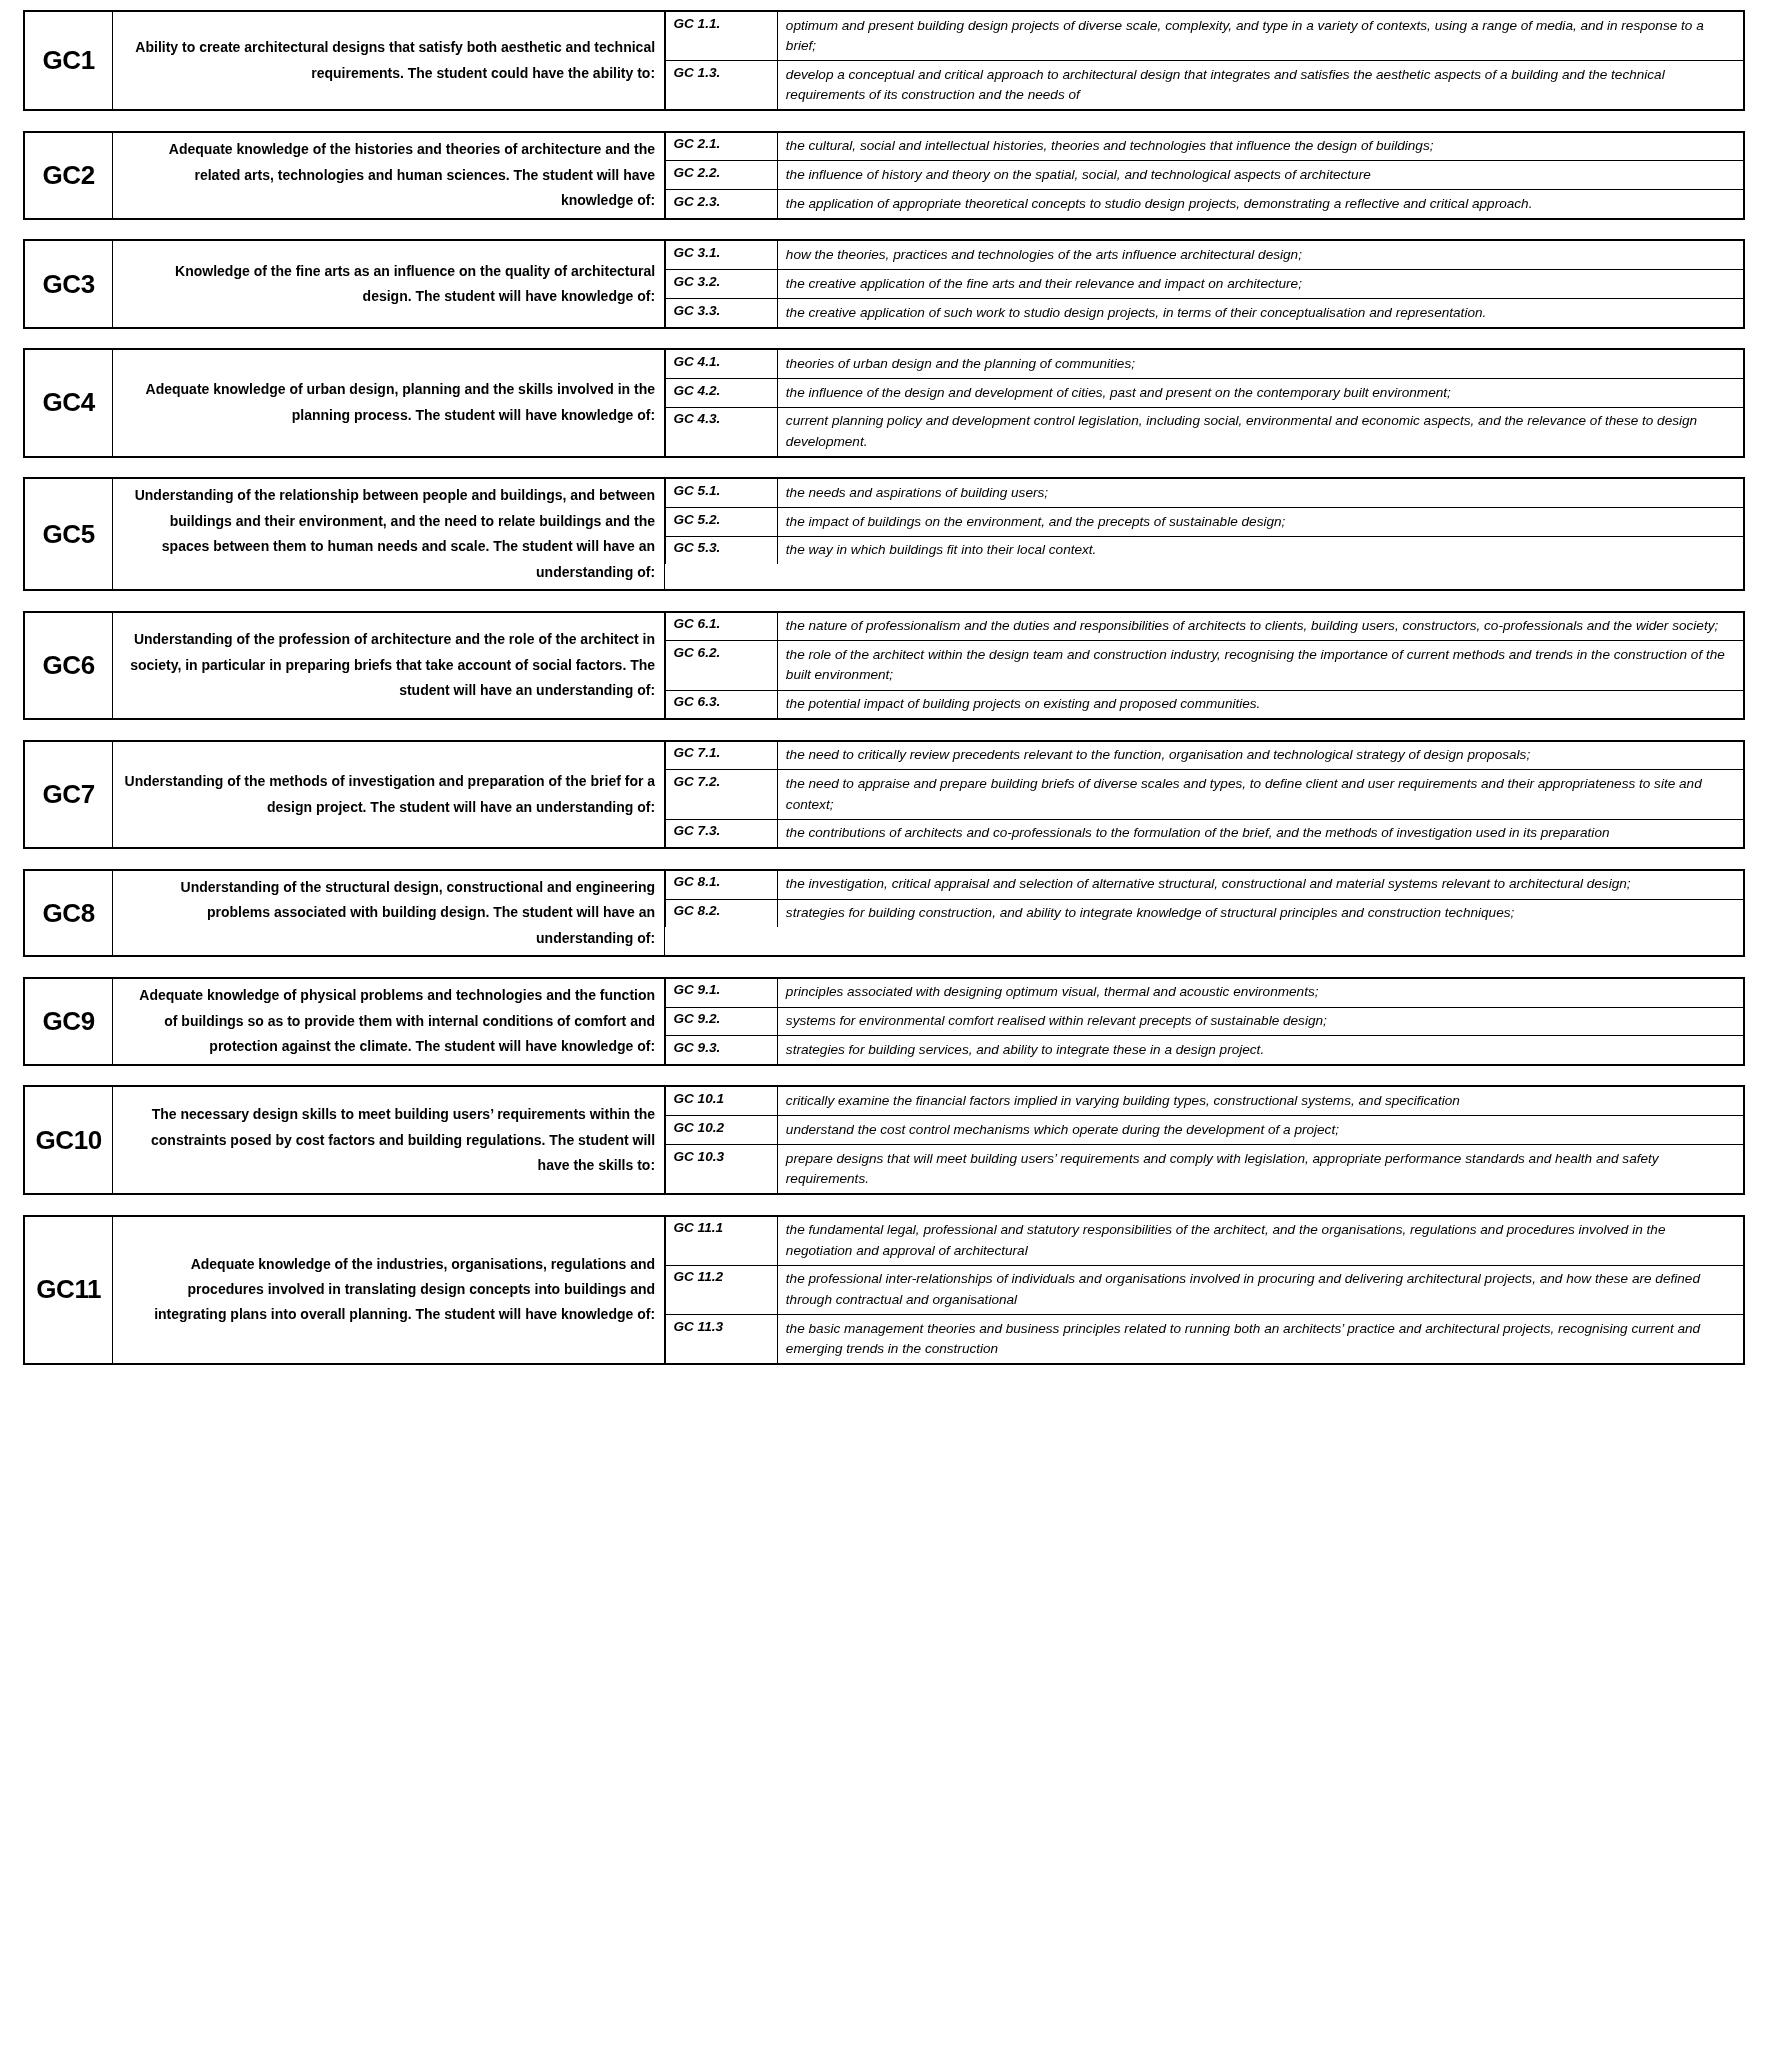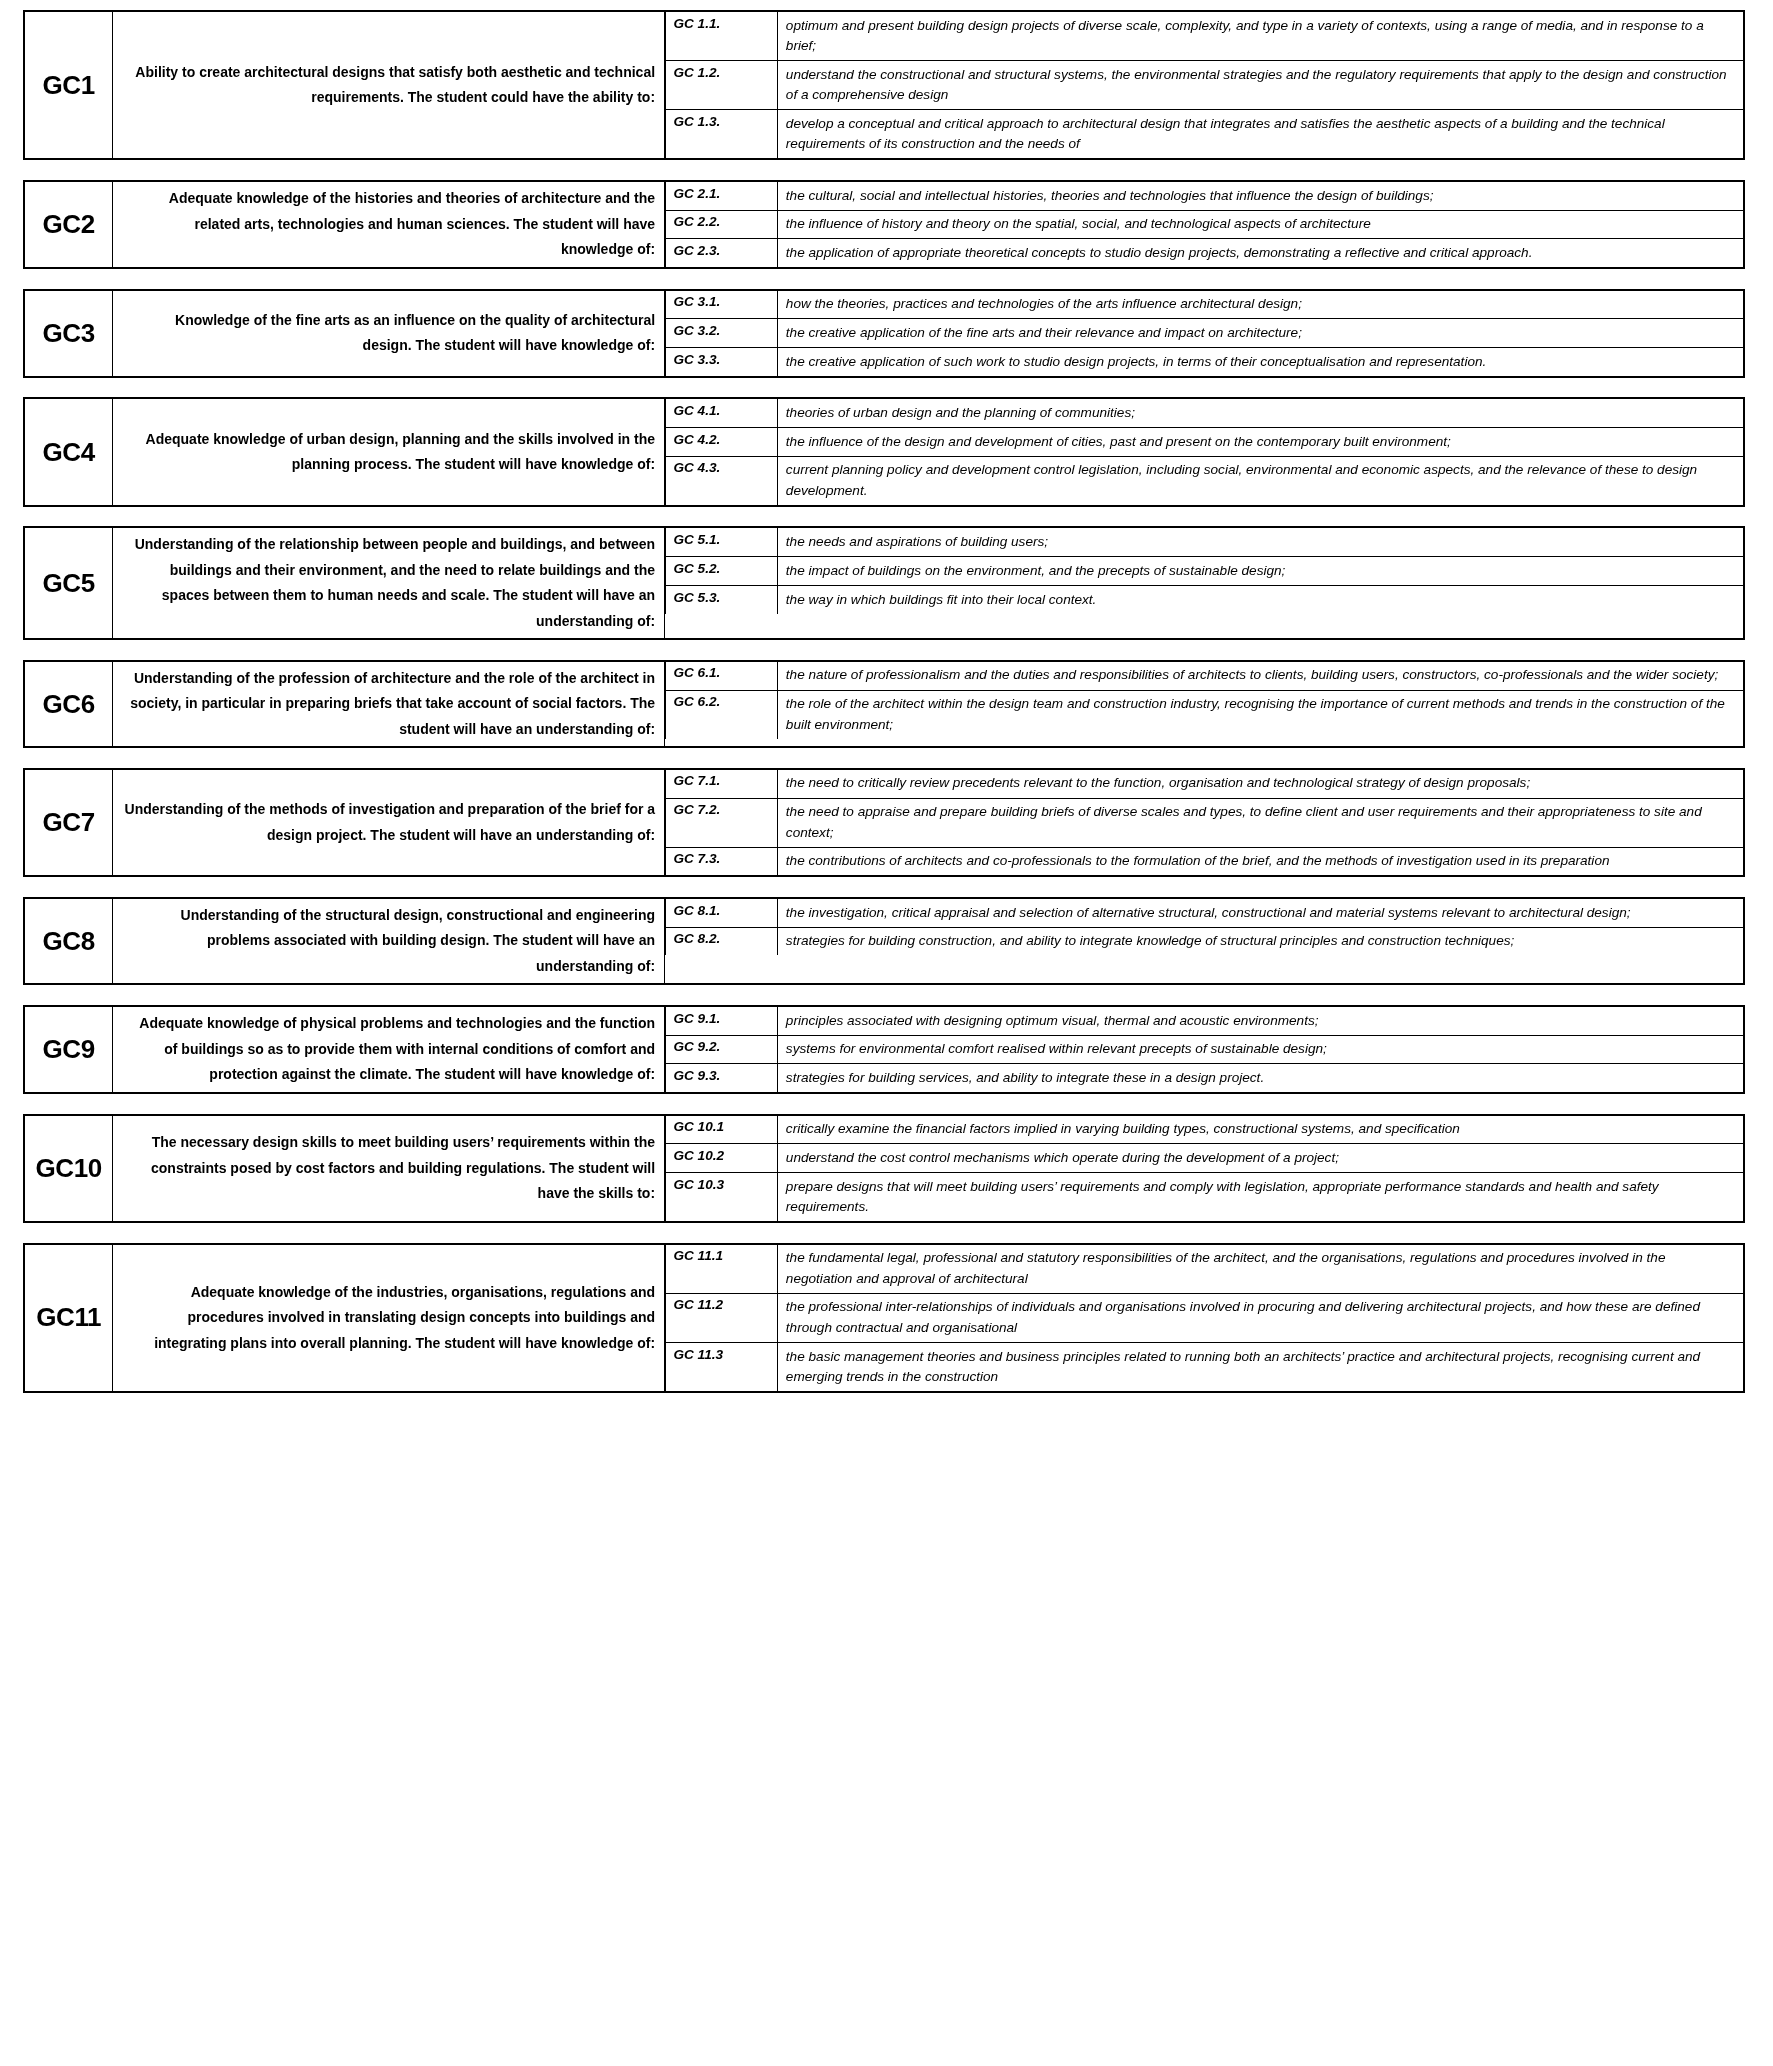--- a/index.html
+++ b/index.html
@@ -112,24 +112,20 @@
             <td class="gc-code col-code">GC1</td>
             <td class="gc-desc col-desc">Ability to create architectural designs that satisfy both aesthetic and technical requirements. The student could have the ability to:</td>
             <td class="gc-subs">
               <table class="subtable">
                 <tbody>
                   <tr>
                     <td class="sub-id col-subid">GC 1.1.</td>
                     <td class="sub-text col-subtxt">optimum and present building design projects of diverse scale, complexity, and type in a variety of contexts, using a range of media, and in response to a brief;</td>
                   </tr>
                   <tr>
-                    <td class="sub-id col-subid">GC 1.2.</td>
-                    <td class="sub-text col-subtxt">understand the constructional and structural systems, the environmental strategies and the regulatory requirements that apply to the design and construction of a comprehensive design</td>
-                  </tr>
-                  <tr>
                     <td class="sub-id col-subid">GC 1.3.</td>
                     <td class="sub-text col-subtxt">develop a conceptual and critical approach to architectural design that integrates and satisfies the aesthetic aspects of a building and the technical requirements of its construction and the needs of</td>
                   </tr>
                 </tbody>
               </table>
             </td>
           </tr>
         </tbody>
       </table>
       <table class="gc-block">
@@ -245,20 +241,24 @@
               <table class="subtable">
                 <tbody>
                   <tr>
                     <td class="sub-id col-subid">GC 6.1.</td>
                     <td class="sub-text col-subtxt">the nature of professionalism and the duties and responsibilities of architects to clients, building users, constructors, co-professionals and the wider society;</td>
                   </tr>
                   <tr>
                     <td class="sub-id col-subid">GC 6.2.</td>
                     <td class="sub-text col-subtxt">the role of the architect within the design team and construction industry, recognising the importance of current methods and trends in the construction of the built environment;</td>
                   </tr>
+                  <tr>
+                    <td class="sub-id col-subid">GC 6.3.</td>
+                    <td class="sub-text col-subtxt">the potential impact of building projects on existing and proposed communities.</td>
+                  </tr>
                 </tbody>
               </table>
             </td>
           </tr>
         </tbody>
       </table>
       <table class="gc-block">
         <tbody>
           <tr>
             <td class="gc-code col-code">GC7</td>

